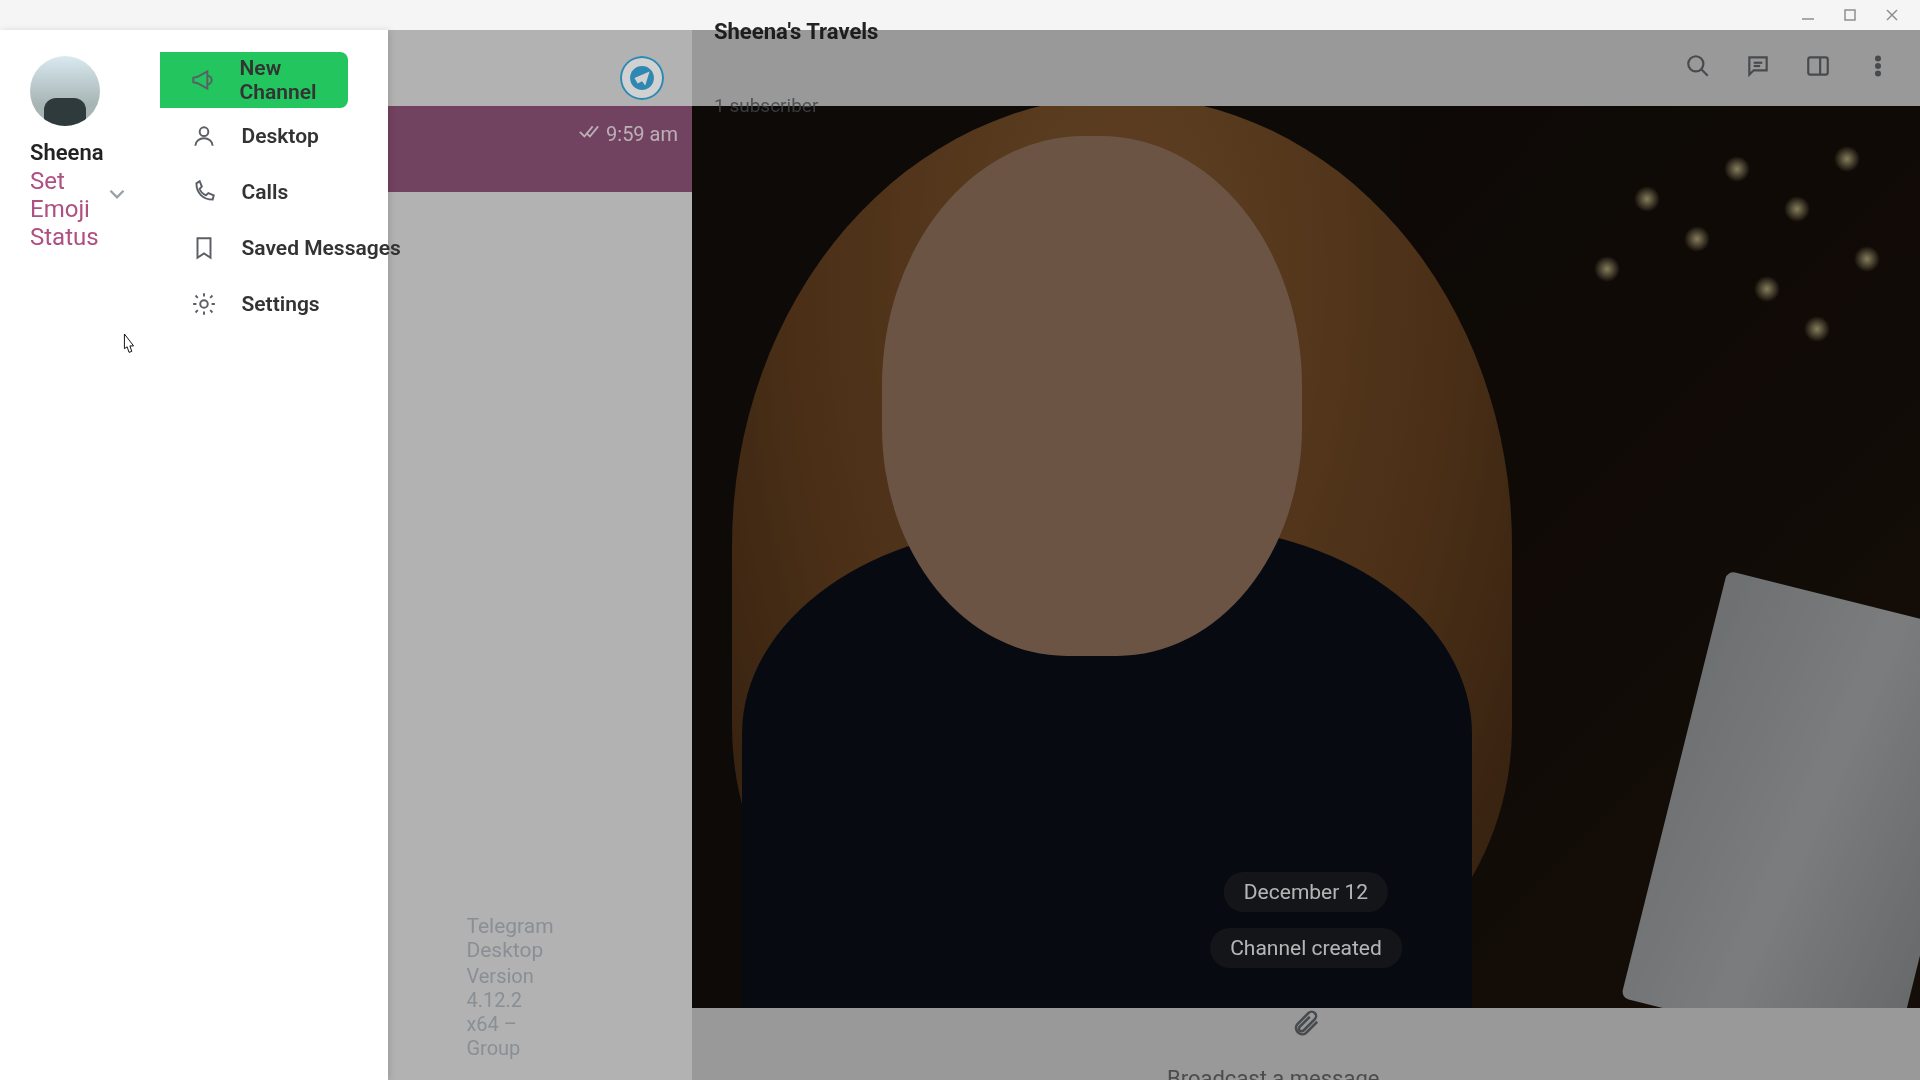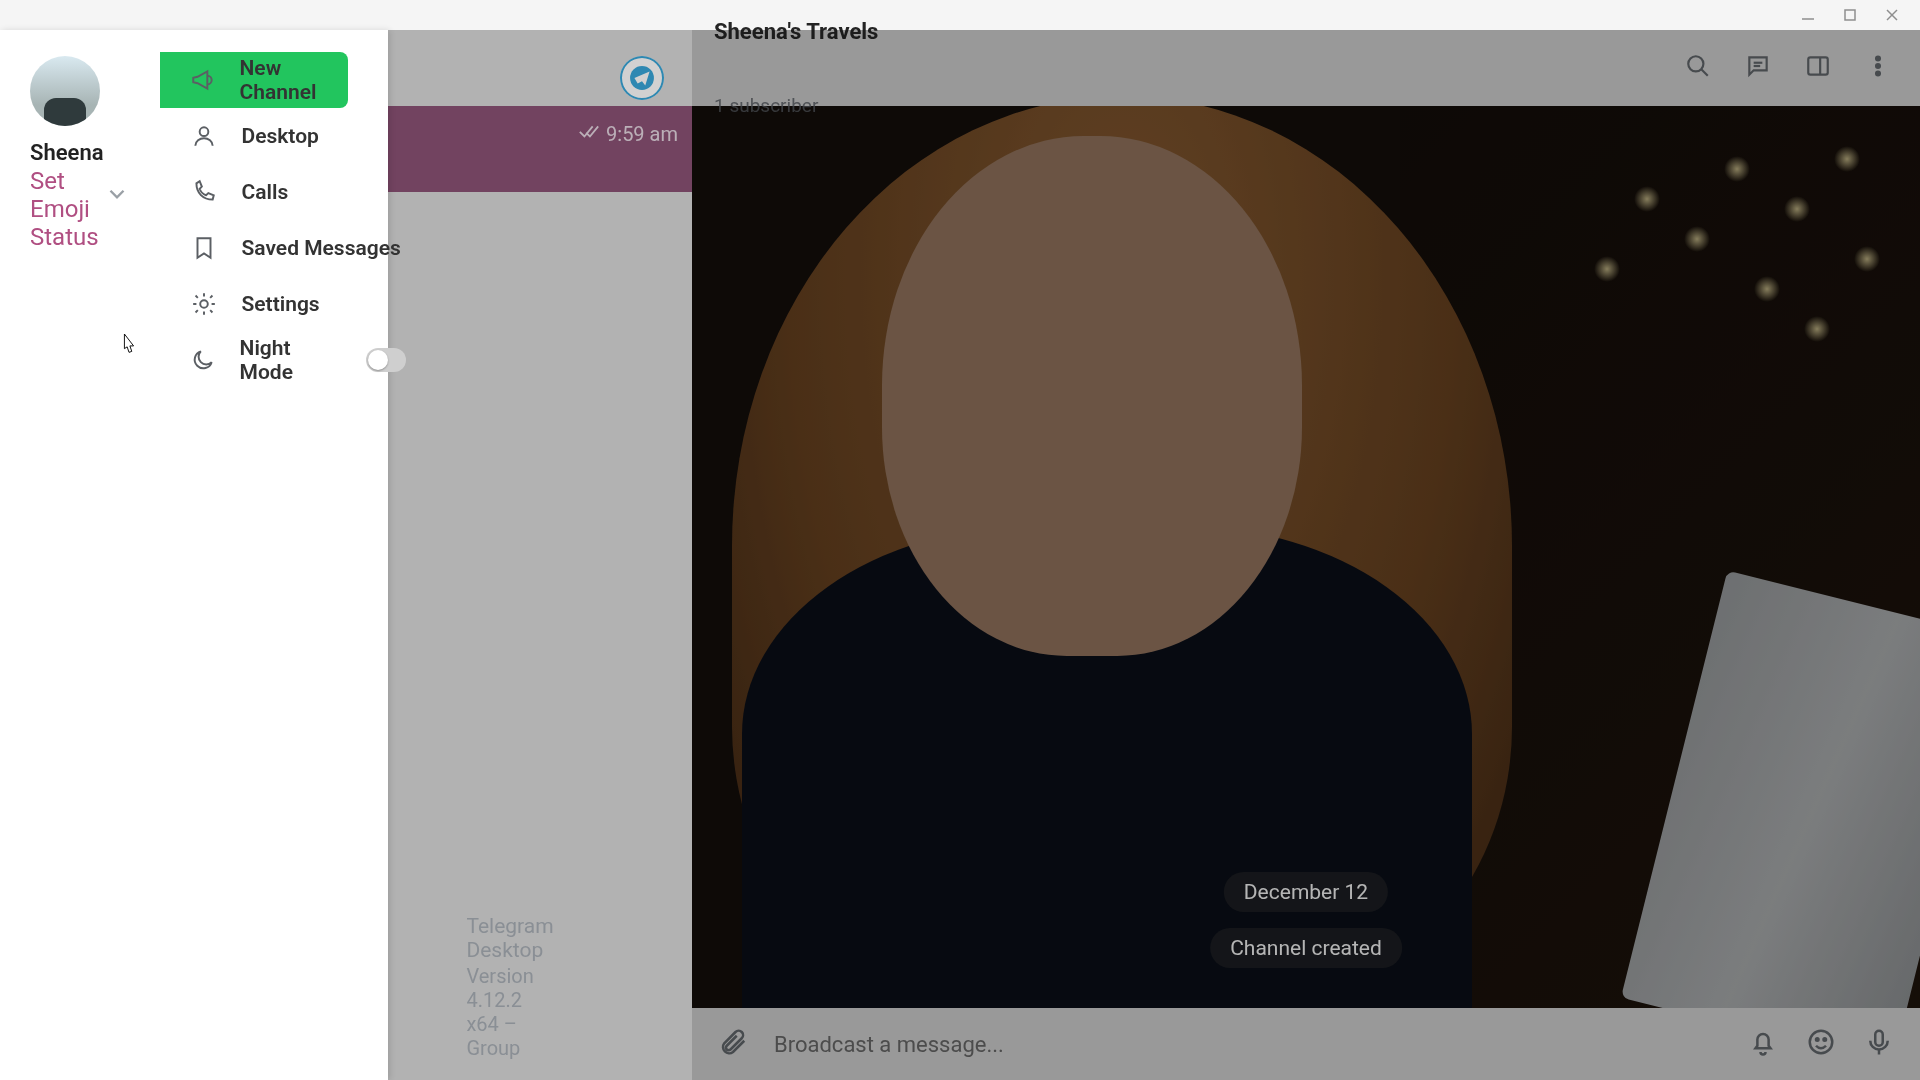--- a/index.html
+++ b/index.html
@@ -72,21 +72,21 @@
   .hair { position:absolute; left:40px; top:-10px; width:780px; height:900px; background:radial-gradient(ellipse at 50% 20%, #b87c43 0%, #8d5a2c 60%, #5a381d 100%); border-radius:50% 50% 30% 30%; }
   .body { position:absolute; left:50px; top:420px; width:730px; height:520px; background:#101522; border-radius:40% 40% 0 0; }
   .rightbg { position:absolute; right:0; top:0; width:520px; height:100%; background:linear-gradient(135deg,#1a120c 0%, #2a1c11 100%); }
   .bokeh { position:absolute; width:26px; height:26px; background:radial-gradient(circle,#ffeeb0 0%, rgba(255,238,176,0) 70%); border-radius:50%; }
   .laptopedge { position:absolute; right:-30px; bottom:-30px; width:280px; height:440px; background:linear-gradient(100deg,#cfd3d6 0%, #e9ecee 50%, #c2c6c9 100%); transform:rotate(14deg); border-radius:8px; }
 
   .pill { position:absolute; left:50%; transform:translateX(-50%); background:rgba(40,40,40,.55); color:#e8e8e8; font-size:21px; padding:8px 20px; border-radius:22px; }
   .pill.date { bottom:96px; }
   .pill.created { bottom:40px; }
 
-  .inputbar { position:absolute; left:0; right:0; bottom:0; height:72px; background:#e9e9e9; display:flex; align-items:center; padding:0 24px; gap:24px; filter:brightness(.84); }
+  .inputbar { position:absolute; left:0; right:0; bottom:0; height:72px; background:#e9e9e9; display:flex; align-items:center; padding:0 24px; gap:24px; filter:brightness(.84);flex-direction:column; }
   .inputbar .bicon { width:34px; height:34px; display:flex; align-items:center; justify-content:center; }
   .inputbar .bicon svg { width:30px; height:30px; stroke:#6d7278; fill:none; stroke-width:2; }
   .inputbar input { flex:1; border:none; background:transparent; font-size:22px; color:#6d7278; outline:none; }
   .inputbar .right { display:flex; gap:24px; }
 
   .dim-overlay { position:absolute; inset:0; background:rgba(0,0,0,0.22); pointer-events:none; }
 </style>
 </head>
 <body>
 
@@ -185,29 +185,20 @@
           <span>Saved Messages</span>
         </div>
         <div class="mi">
           <span class="ic">
               <svg viewBox="0 0 24 24">
                 <circle cx="12" cy="12" r="3.5"></circle>
                 <path d="M12 2v3M12 19v3M4.2 4.2l2.1 2.1M17.7 17.7l2.1 2.1M2 12h3M19 12h3M4.2 19.8l2.1-2.1M17.7 6.3l2.1-2.1"></path>
               </svg>
             </span>
           <span>Settings</span>
-        </div>
-        <div class="mi">
-          <span class="ic">
-              <svg viewBox="0 0 24 24">
-                <path d="M20 14A8 8 0 1 1 10 4a6 6 0 0 0 10 10z"></path>
-              </svg>
-            </span>
-          <span>Night Mode</span>
-          <span class="toggle"></span>
         </div>
       </div>
 
       <div class="footer">
         <div class="t1">Telegram Desktop</div>
         <div class="t2">Version 4.12.2 x64 – Group</div>
       </div>
 
       <div class="link-cursor">
         <svg viewBox="0 0 24 28">

